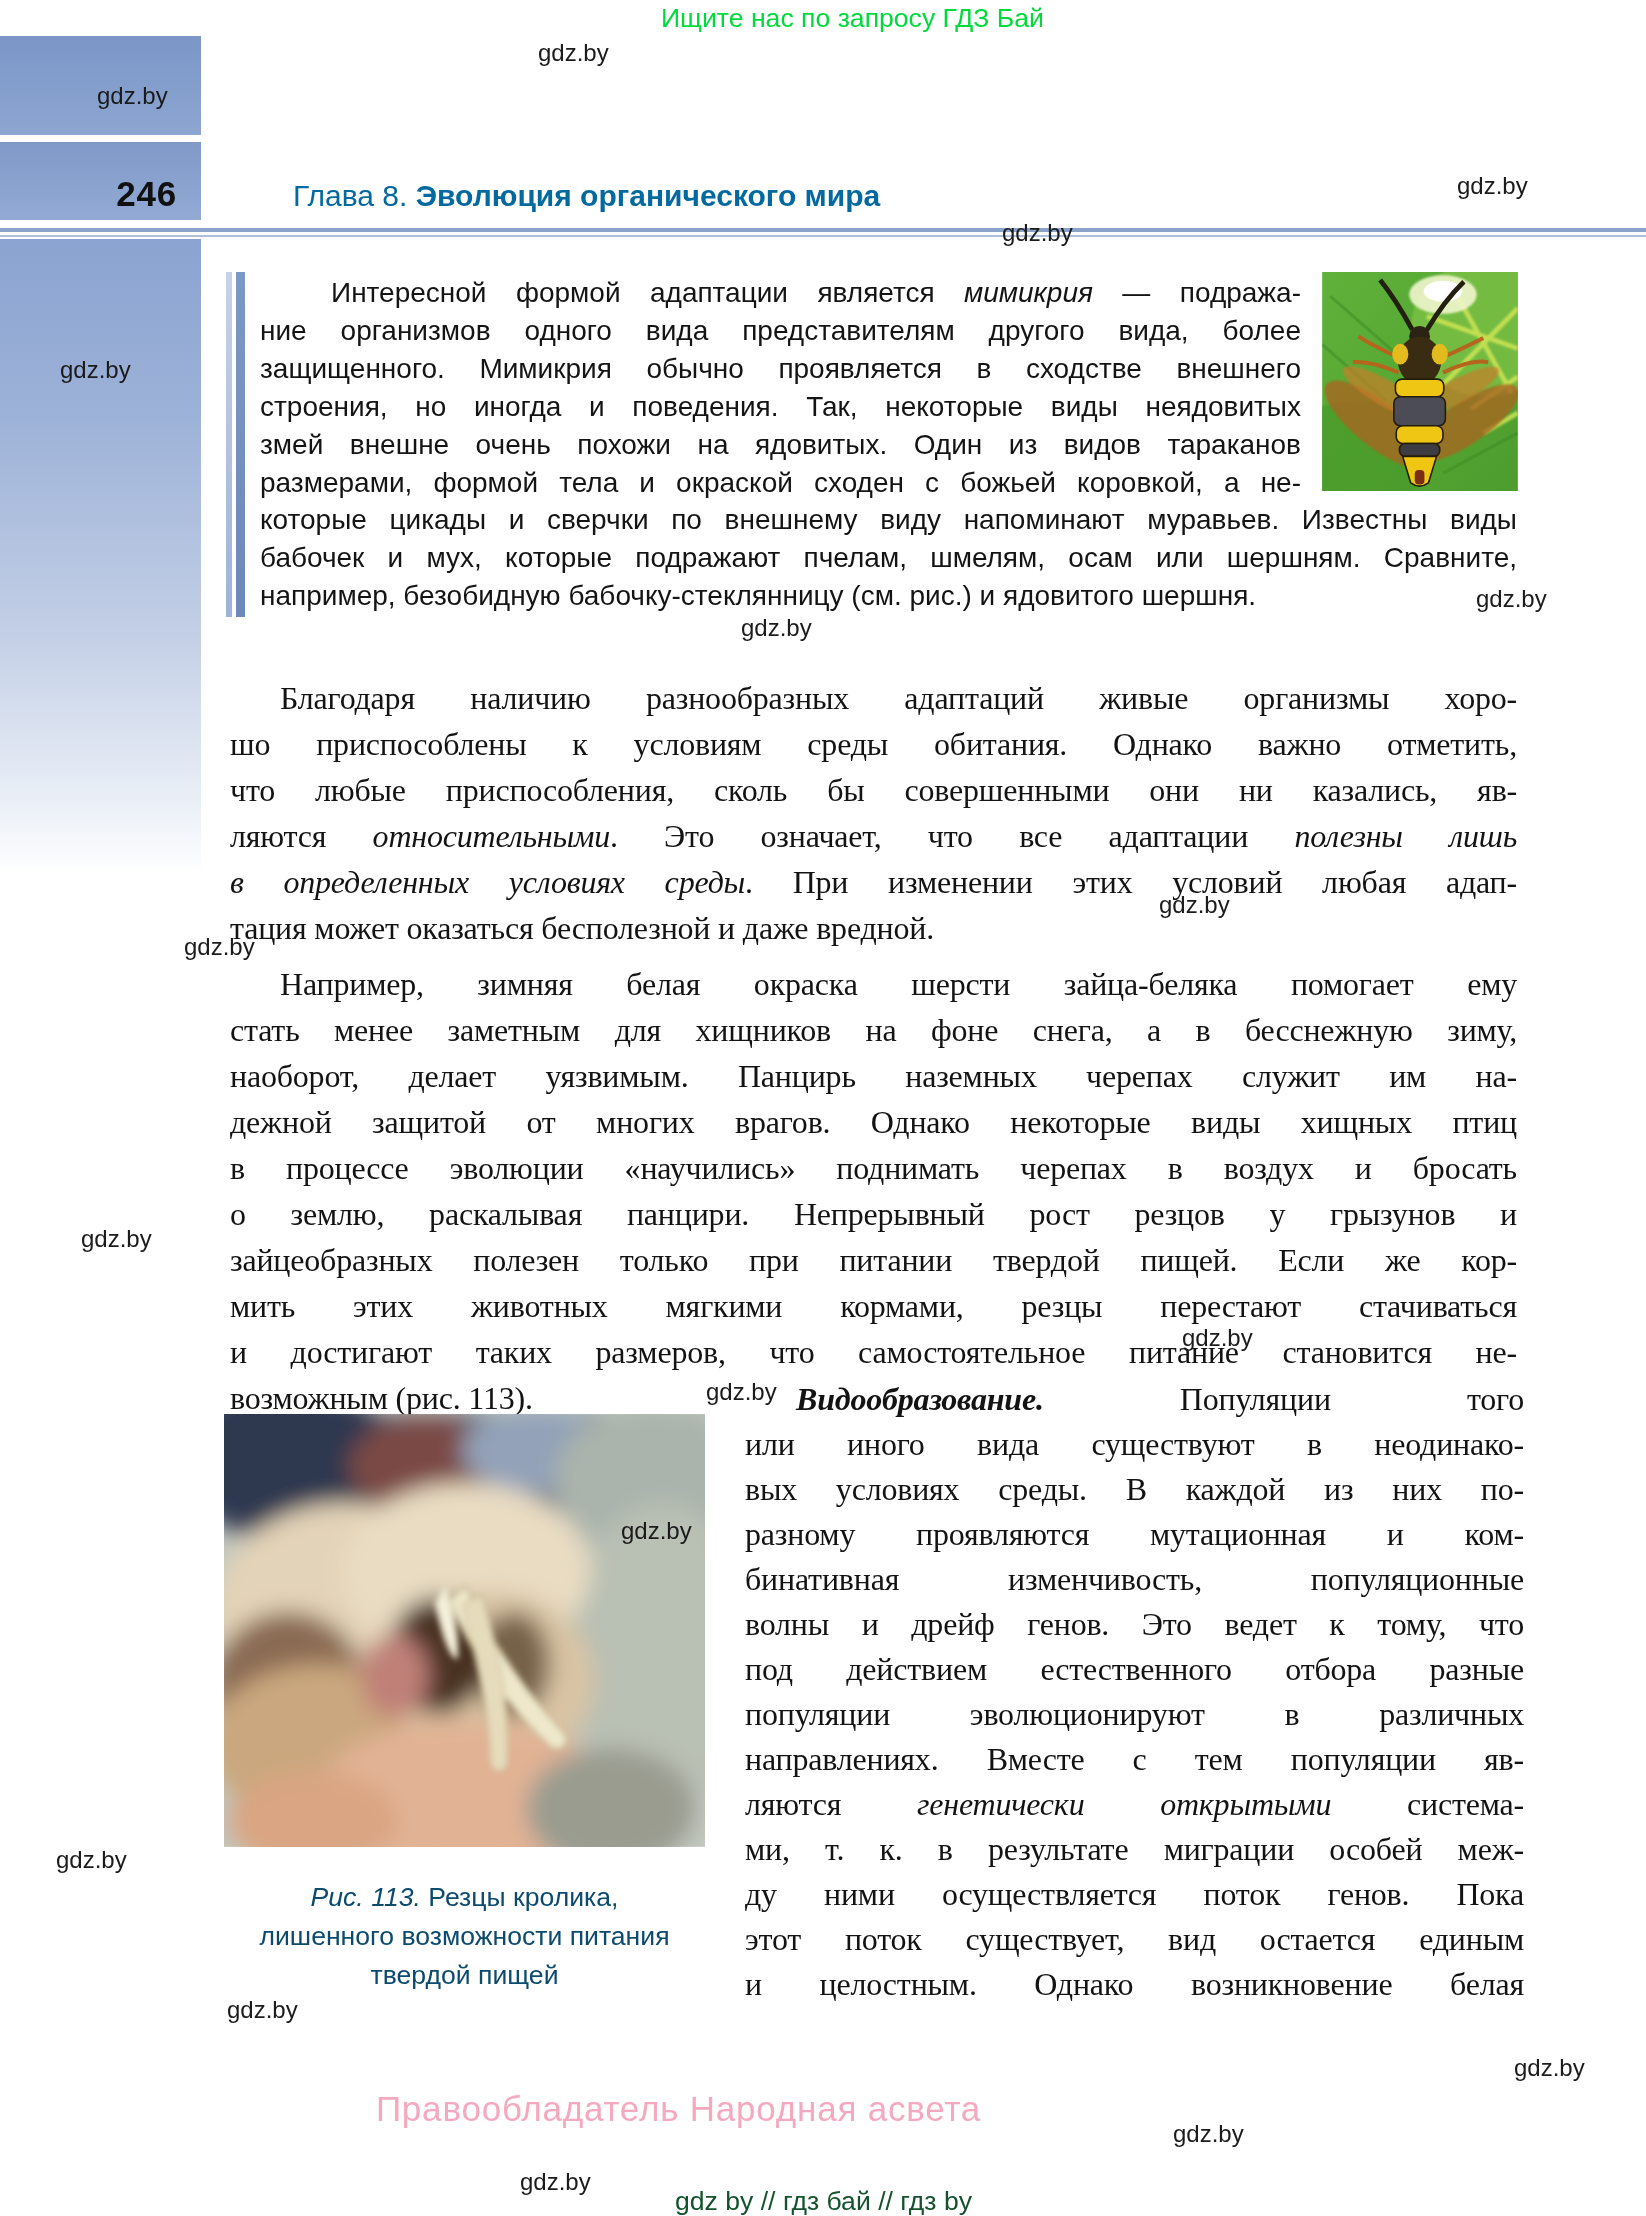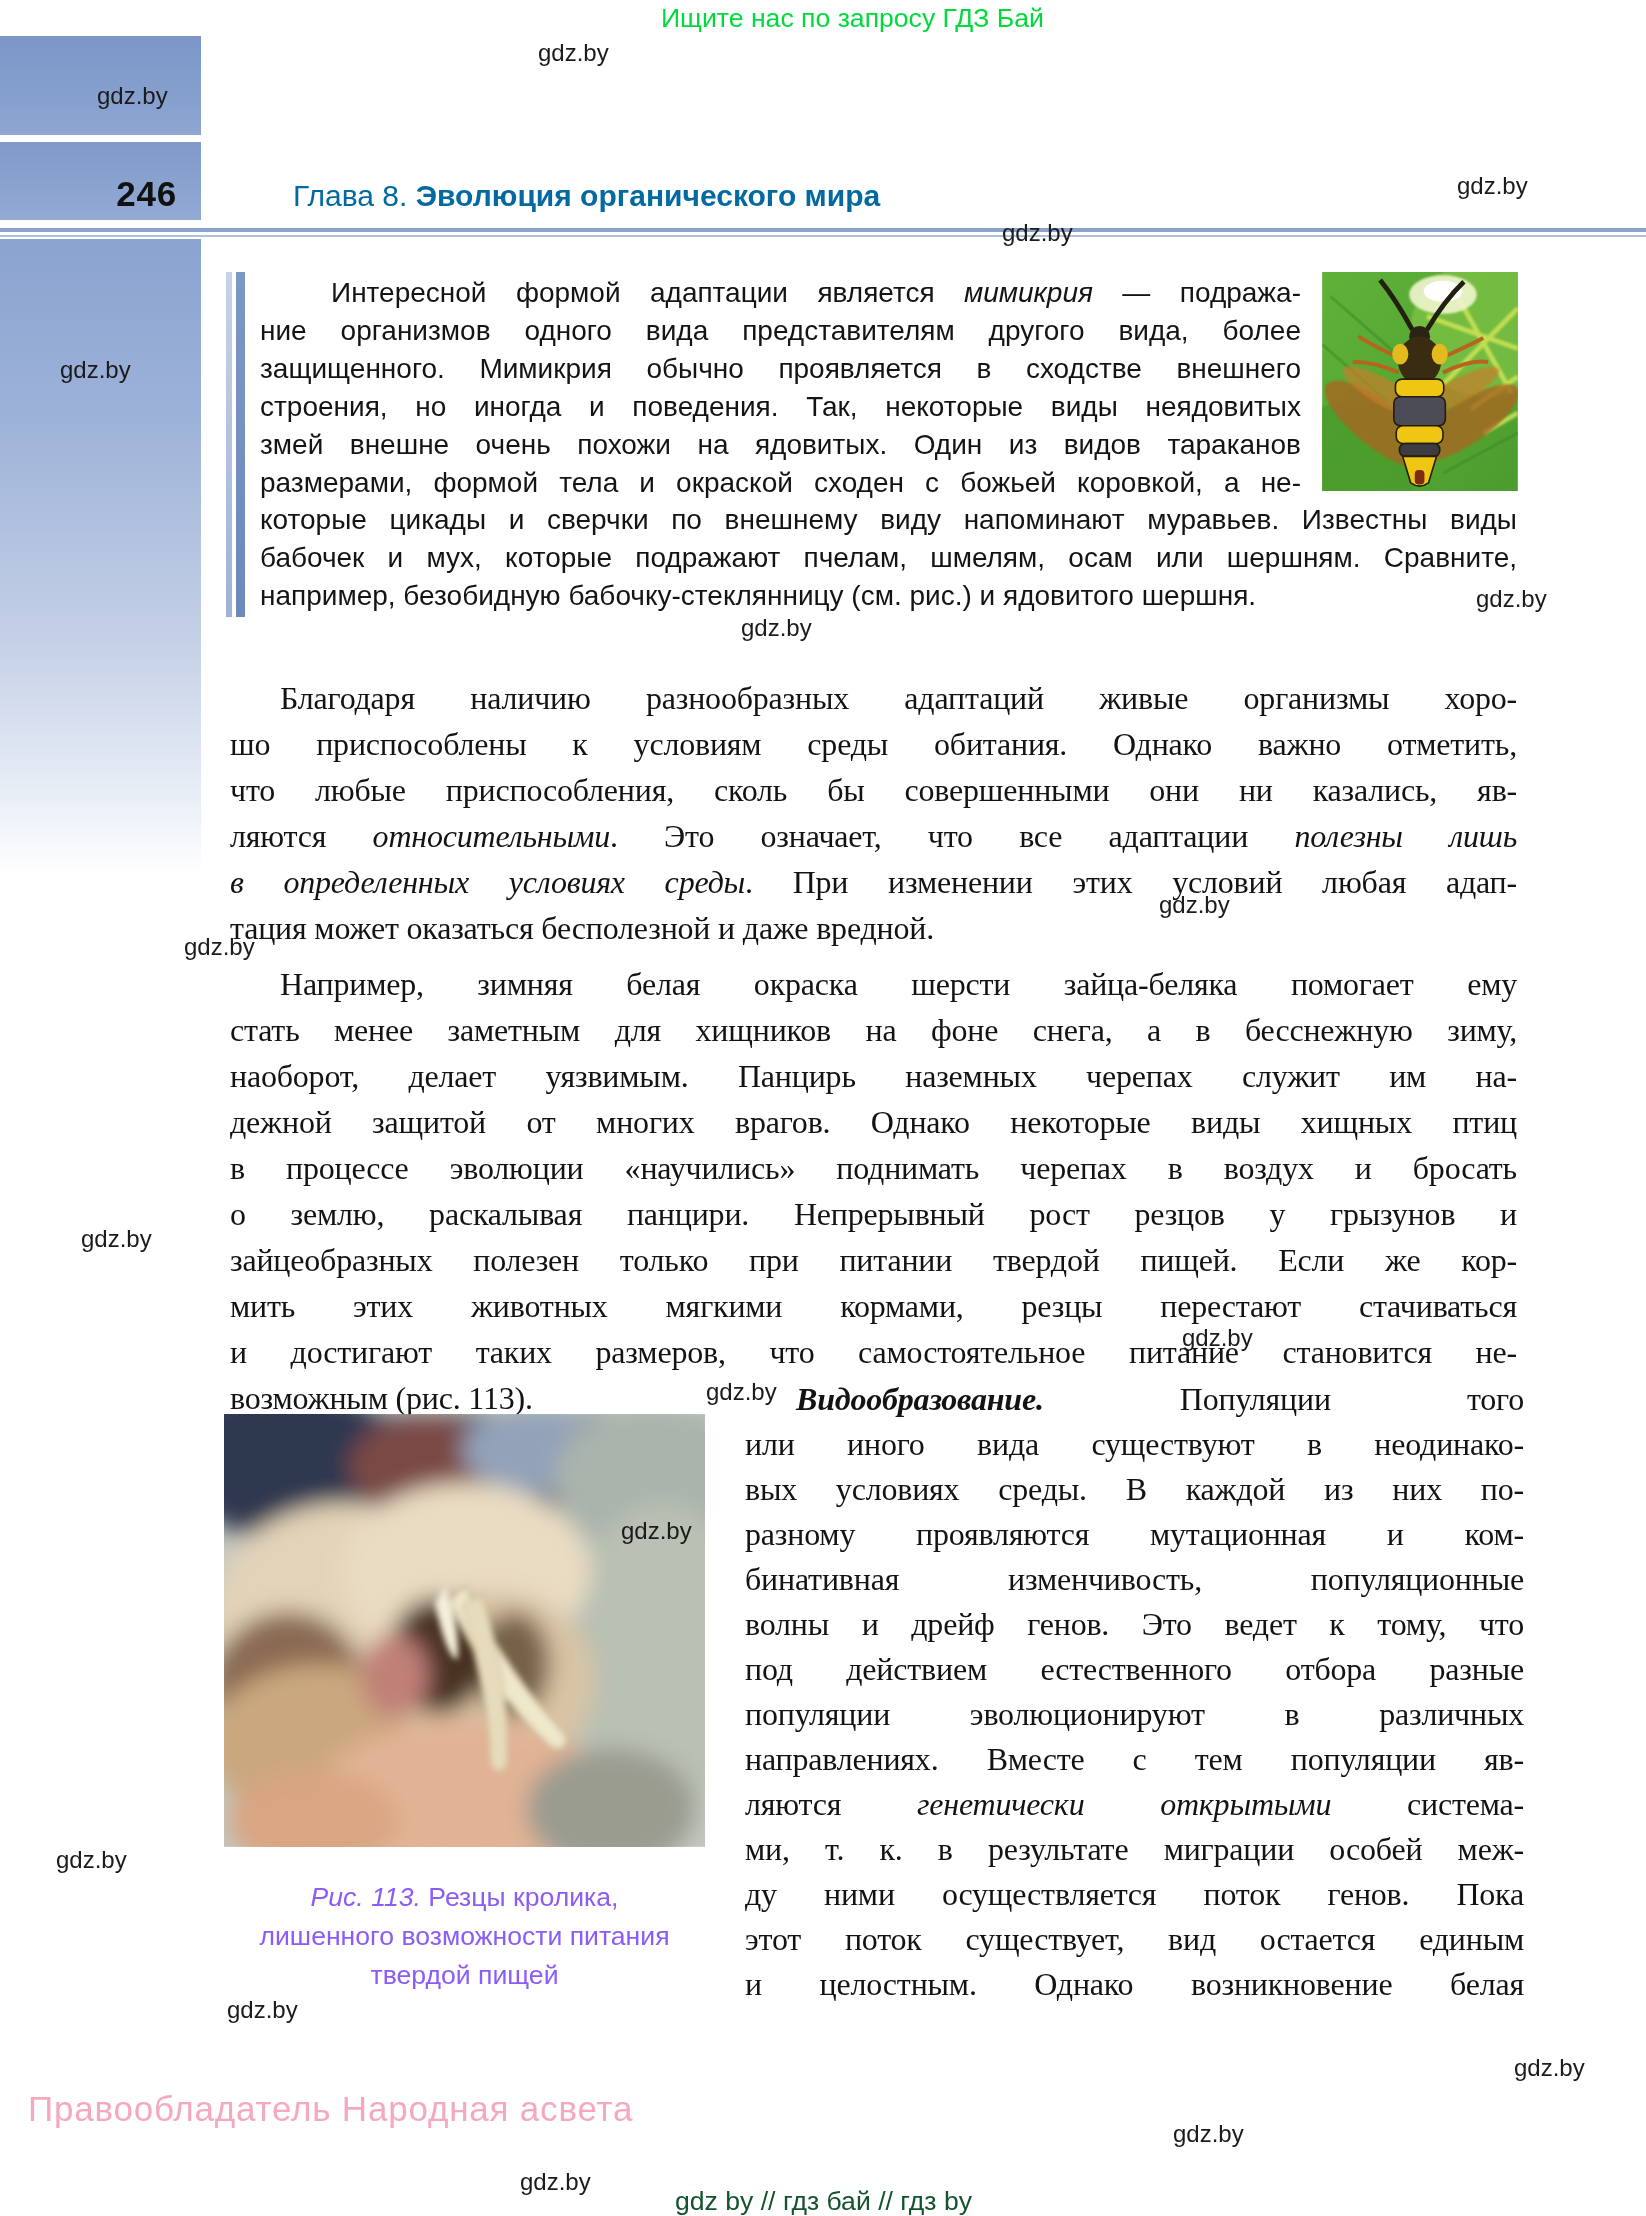--- a/index.html
+++ b/index.html
@@ -33,24 +33,24 @@
   .sans-block{font-family:"Liberation Sans",sans-serif;font-size:28px;line-height:38px;color:#141414;}
   .serif-block{font-family:"Liberation Serif",serif;font-size:32px;line-height:46px;
     color:#131313;letter-spacing:-0.2px;}
   .speciation{line-height:45px;}
   .line{display:block;}
   .just .line{text-align:justify;text-align-last:justify;}
   .last-left .line:last-child{text-align:justify;text-align-last:left;}
   .tblock .line:first-child{text-indent:var(--indent,0px);}
   
   .caption{position:absolute;left:208px;top:1878px;width:513px;text-align:center;
-    font-size:26.6px;line-height:39px;color:#8b5cf6;}
-  
-  .copyright{position:absolute;left:0;top:2089px;width:1357px;text-align:left;
-    font-size:35px;color:#f5a9be;letter-spacing:0.8px;margin-left:28px;}
+    font-size:26.6px;line-height:39px;color:#0c4a6e;}
+  
+  .copyright{position:absolute;left:0;top:2089px;width:1357px;text-align:center;
+    font-size:35px;color:#f5a9be;letter-spacing:0.8px;}
   .links-row{position:absolute;left:0;top:2186px;width:1647px;text-align:center;
     font-size:26.6px;color:#14532d;}
   
   .img-frame{position:absolute;overflow:hidden;}
   .wasp-photo{left:1322px;top:272px;width:196px;height:219px;}
   .rabbit-photo{left:224px;top:1414px;width:481px;height:433px;}
   svg{display:block;}
 </style>
 </head>
 <body>

